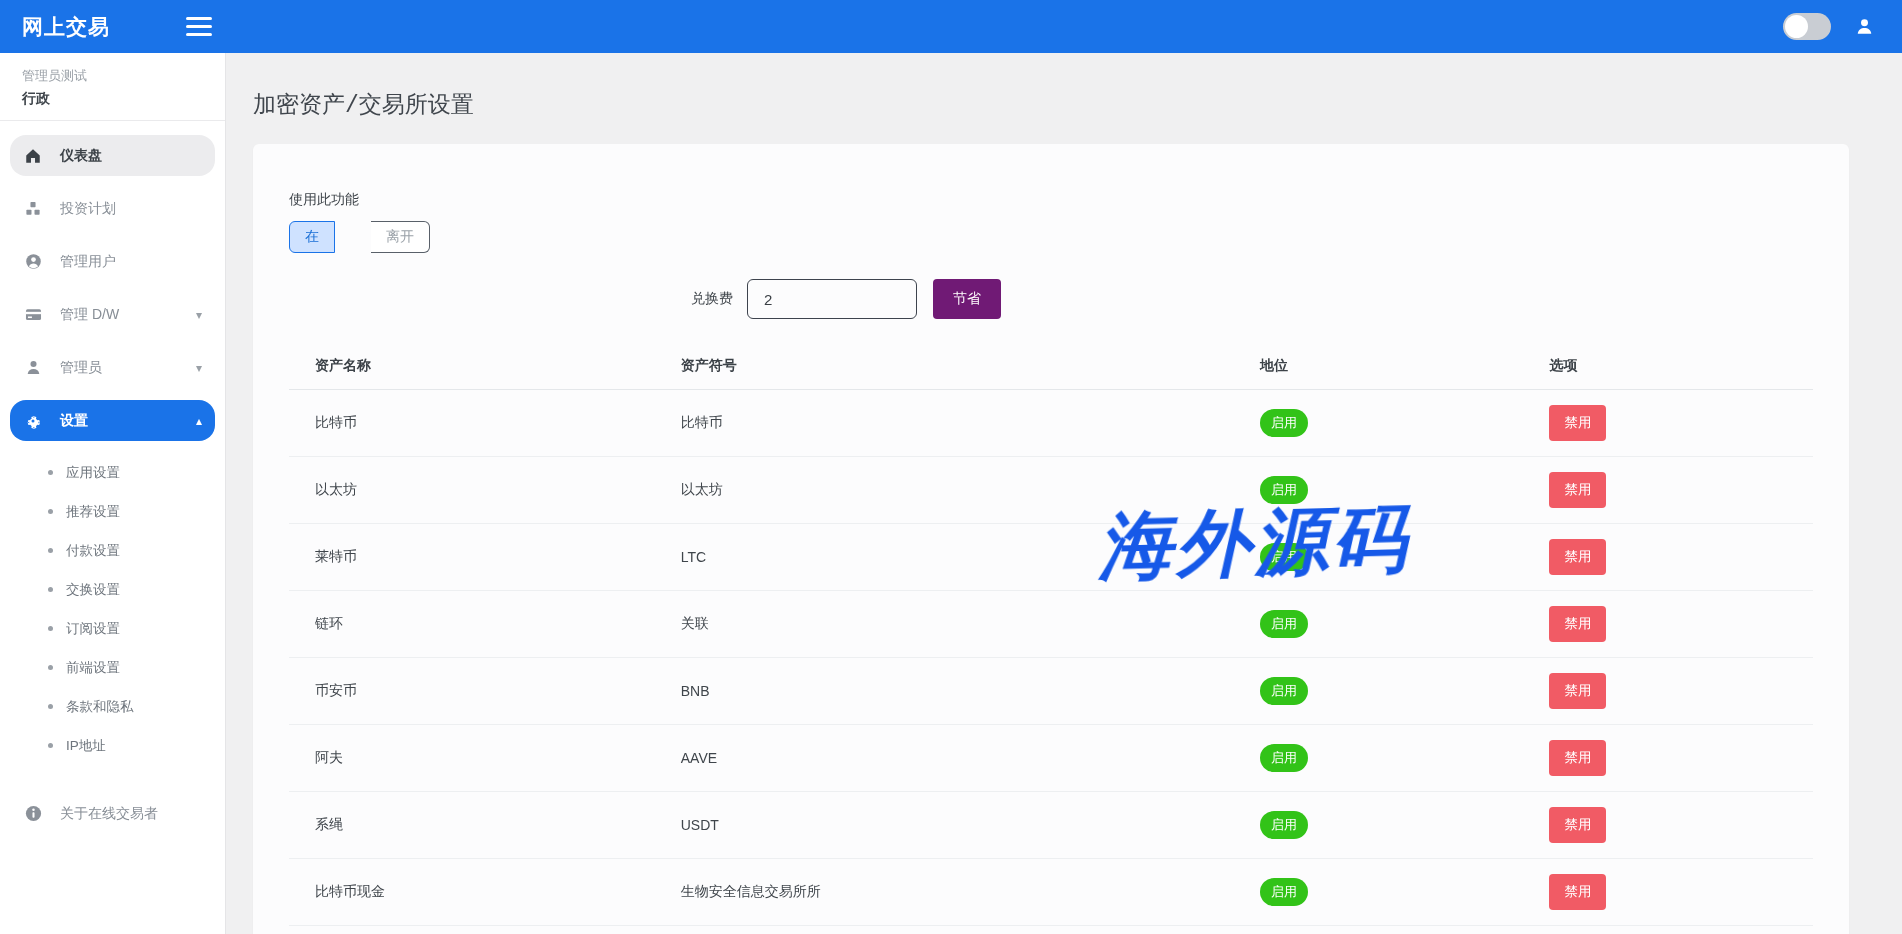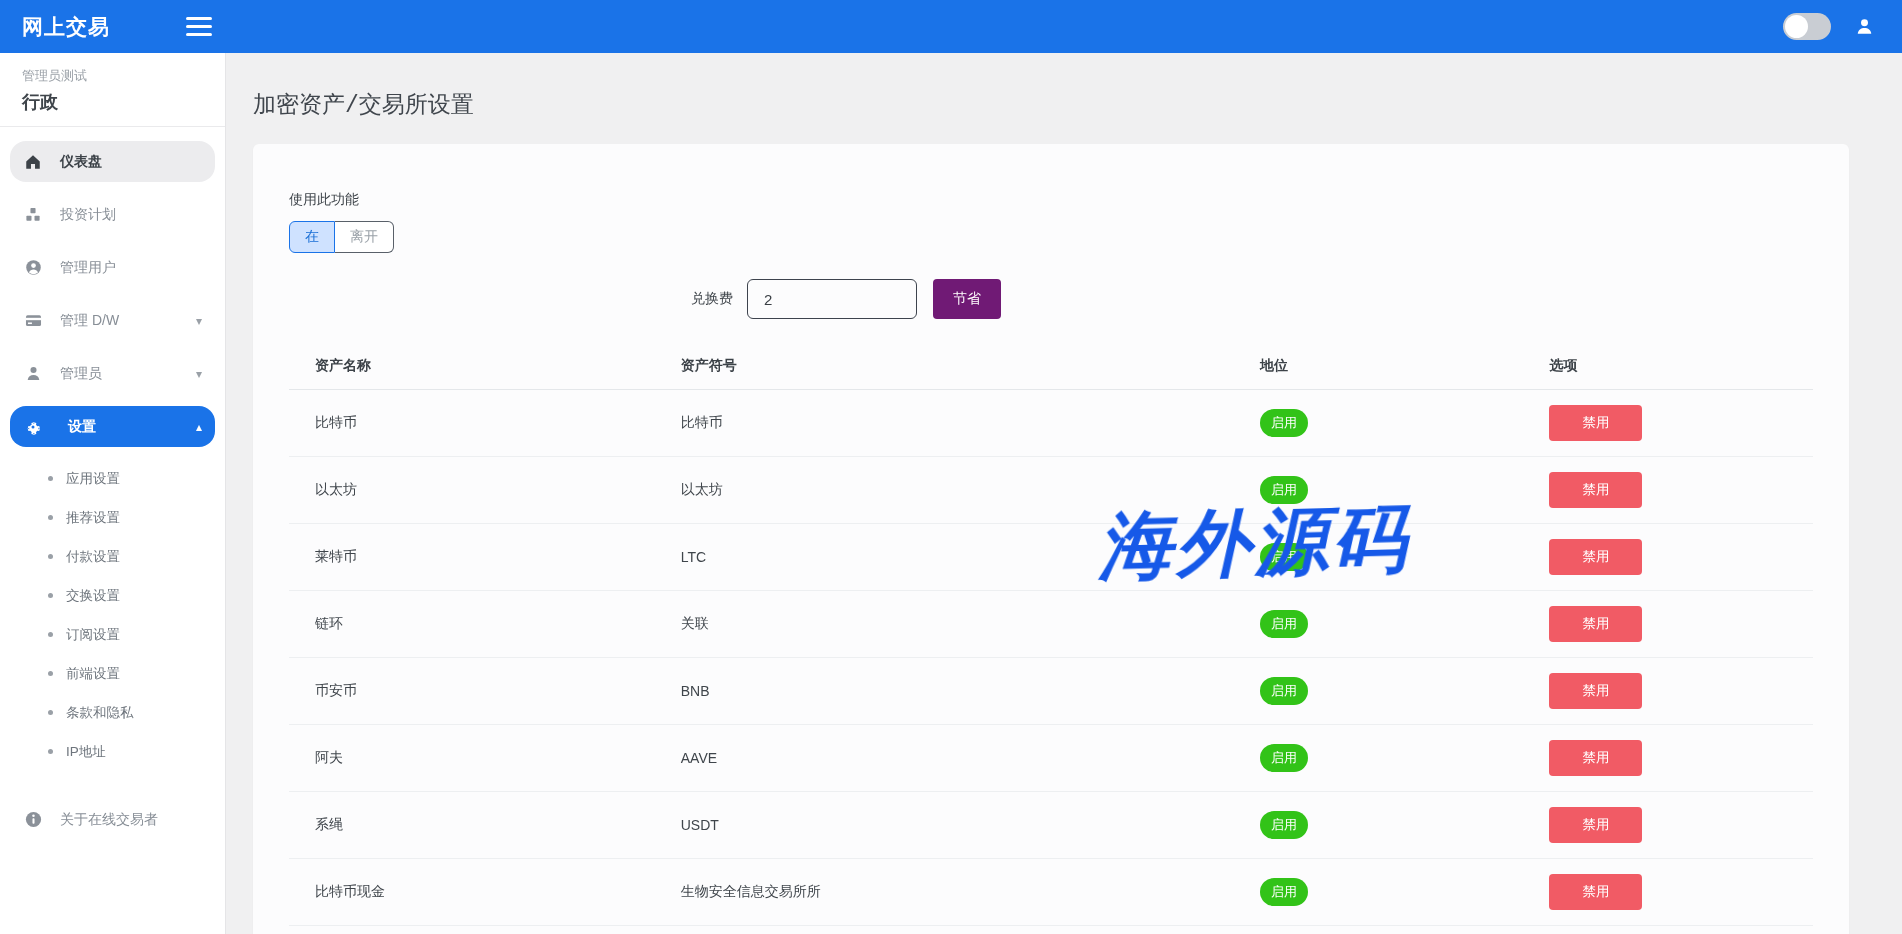--- a/index.html
+++ b/index.html
@@ -16,55 +16,55 @@
   .top-user svg { display:block; }
 
   
   .shell { display:flex; padding-top:53px; height:934px; }
   .sidebar { width:226px; min-width:226px; background:#fff; border-right:1px solid #e5e5e7; height:881px; overflow:hidden; }
   .main { flex:1; padding:22px 53px 0 27px; position:relative; }
 
   
   .user-block { padding:14px 22px 12px 22px; border-bottom:1px solid #eaeaec; }
   .user-name { font-size:13px; color:#9aa0a7; margin-bottom:5px; }
-  .user-role { font-size:18px; color:#3f454b; font-weight:700; }
+  .user-role { font-size:14px; color:#3f454b; font-weight:700; }
   .nav { padding:14px 10px 0 10px; }
   .nav-item { display:flex; align-items:center; height:41px; padding:0 13px; border-radius:16px; margin-bottom:12px; color:#878e96; font-size:14px; cursor:pointer; text-decoration:none; }
   .nav-item .nicon { width:20px; display:flex; justify-content:center; margin-right:17px; }
   .nav-item .nicon svg { display:block; }
   .nav-item .nlabel { flex:1; }
   .nav-item .caret { font-size:12px; color:#9aa0a7; }
   .nav-item.current { background:#ececee; color:#3c4248; font-weight:700; }
-  .nav-item.active-blue { background:#1a73e8; color:#fff; font-weight:700;gap:8px; }
+  .nav-item.active-blue { background:#1a73e8; color:#fff; font-weight:700; }
   .nav-item.active-blue .caret { color:#fff; }
   .sub-item { display:flex; align-items:center; height:39px; padding-left:38px; color:#6e757d; font-size:13.5px; cursor:pointer; text-decoration:none; }
   .sub-item .dot { width:5px; height:5px; border-radius:50%; background:#9aa0a7; margin-right:13px; }
   .about-item { margin-top:28px; }
 
   
   .page-title { font-size:23px; color:#40464d; font-weight:500; margin:14px 0 24px 0;font-family:Liberation Mono, monospace; }
   .card { background:#fcfcfd; border-radius:6px; box-shadow:0 1px 2px rgba(0,0,0,0.04); padding:47px 36px 36px 36px; height:900px; }
 
   .feature-label { font-size:14px; color:#3f454b; margin-bottom:12px; }
   .btn-group { display:inline-flex; }
   .btn-on { padding:6px 15px; font-size:14px; background:#cfe2ff; color:#1a6fd6; border:1px solid #1a73e8; border-radius:6px 0 0 6px; cursor:pointer; }
-  .btn-off { padding:0 15px; font-size:14px; background:#fff; color:#9aa1a8; border:1px solid #596069; border-left:none; border-radius:0 6px 6px 0; cursor:pointer; }
+  .btn-off { padding:0 15px; font-size:14px; background:#fff; color:#9aa1a8; border:1px solid #596069; border-left:none; border-radius:0 6px 6px 0; cursor:pointer;margin-left:36px; }
   .feature-help { margin-top:13px; font-size:13.5px; color:#43484e; }
 
   .fee-row { display:flex; align-items:center; margin:26px 0 0 402px; }
   .fee-label { font-size:14px; color:#3f454b; margin-right:14px; }
   .fee-input { width:170px; height:40px; border:1.6px solid #3d434d; border-radius:6px; padding-left:16px; font-size:15px; color:#3a3f45; background:#fcfcfd; outline:none; }
   .save-btn { margin-left:16px; width:68px; height:40px; background:#701a75; border:none; border-radius:4px; color:#fff; font-size:14px; cursor:pointer; }
 
   table { width:100%; border-collapse:collapse; margin-top:26px; }
   th { text-align:left; font-size:14px; color:#3c4248; font-weight:700; padding:12px 16px 14px 26px; border-bottom:1px solid #e4e7ea; }
   td { font-size:14px; color:#3f454b; padding:15px 16px 15px 26px; border-bottom:1px solid #edeff1; height:54px; }
   .col-name { width:24%; } .col-symbol { width:38%; } .col-status { width:19%; } .col-opt { width:19%; }
   .badge-on { display:inline-block; background:#32c318; color:#fff; font-size:13px; padding:5px 11px; border-radius:999px; }
-  .btn-disable { background:#f15b65; color:#fff; font-size:13.5px; border:none; border-radius:4px; padding:9px 33px; cursor:pointer; }
+  .btn-disable { background:#f15b65; color:#fff; font-size:13.5px; border:none; border-radius:4px; padding:9px 15px; cursor:pointer; }
 
   .watermark { position:fixed; left:1098px; top:494px; z-index:40; pointer-events:none;
     font-family:"DejaVu Serif",serif; font-style:italic; font-weight:700;
     font-size:74px; color:#1659e8; letter-spacing:4px; transform:rotate(-1.5deg); white-space:nowrap; }
 </style>
 </head>
 <body>
 
 <div class="topbar">
   <div class="brand">网上交易</div>

